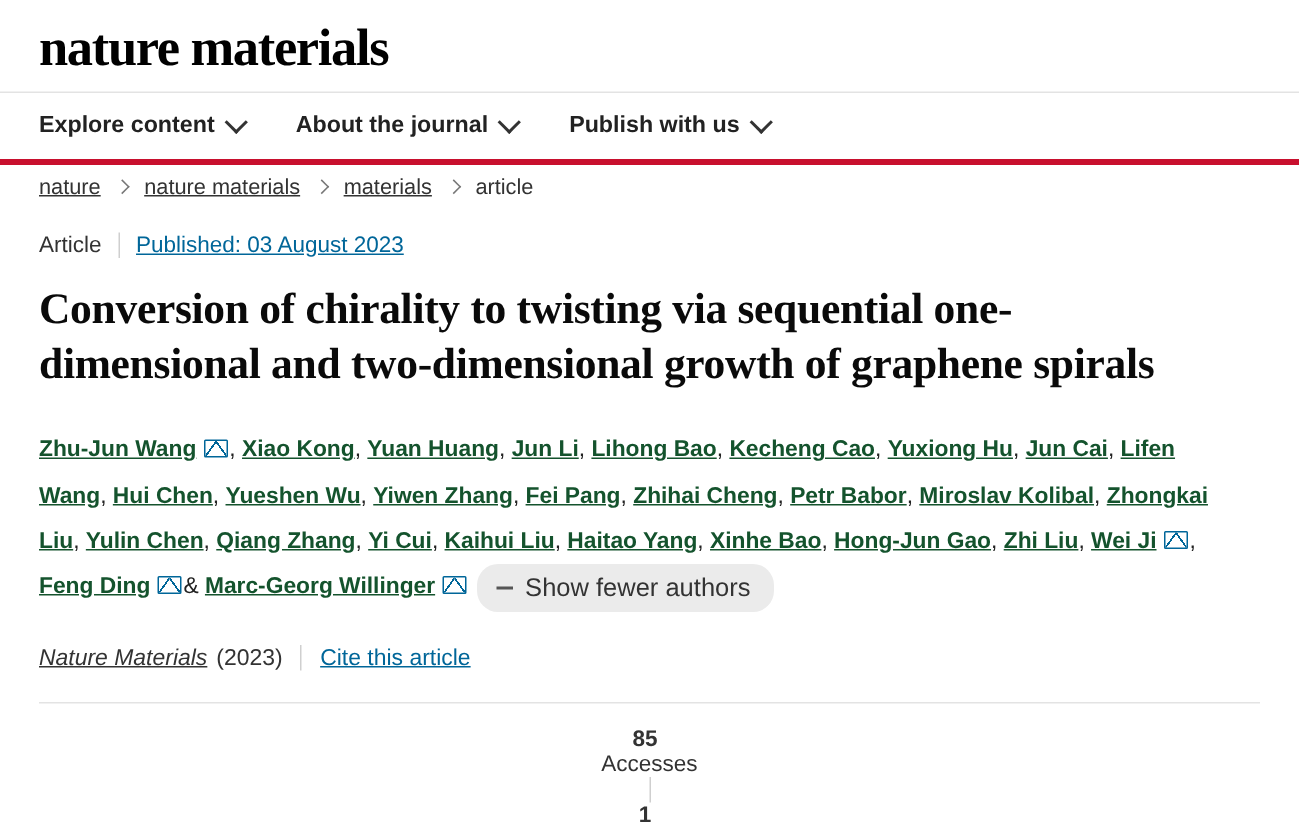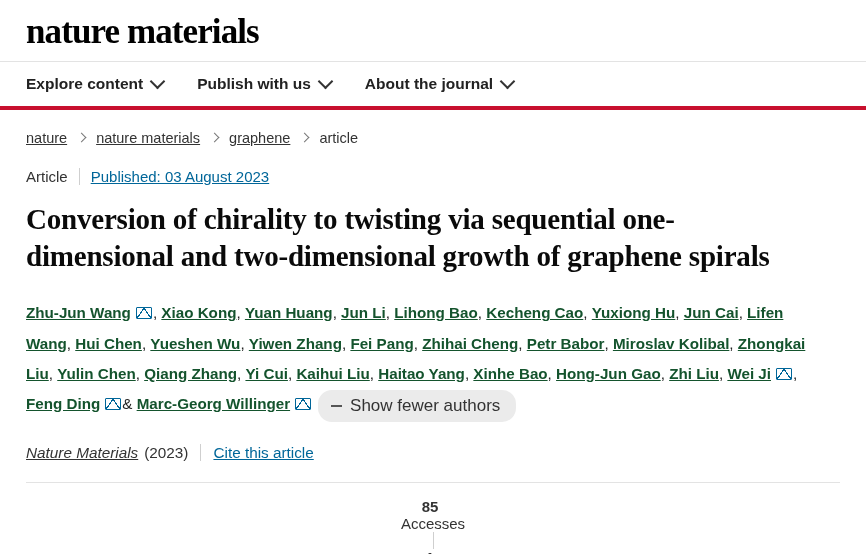--- a/index.html
+++ b/index.html
@@ -60,21 +60,21 @@
     height: 4px;
     background: #c8102e;
     width: 100%;
   }
   .content {
     padding: 0 26px;
   }
   .breadcrumb {
     font-size: 14.5px;
     color: #333;
-    padding-top: 20px;
+    padding-top: 7px;
     display: flex;
     align-items: center;
     flex-wrap: wrap;
   }
   .breadcrumb a {
     color: #333333;
     text-decoration: underline;
   }
   .breadcrumb .sep {
     display: inline-block;
@@ -216,38 +216,38 @@
 <div class="masthead">
   <div class="masthead-title">nature materials</div>
 </div>
 
 <div class="nav-bar">
   <div class="nav-item">
     <span>Explore content</span>
     <span class="chev"></span>
   </div>
   <div class="nav-item">
+    <span>About the journal</span>
+    <span class="chev"></span>
+  </div>
+  <div class="nav-item">
     <span>Publish with us</span>
-    <span class="chev"></span>
-  </div>
-  <div class="nav-item">
-    <span>About the journal</span>
     <span class="chev"></span>
   </div>
 </div>
 <div class="red-rule"></div>
 
 <div class="content">
 
   <div class="breadcrumb">
     <a href="#">nature</a>
     <span class="sep"></span>
     <a href="#">nature materials</a>
     <span class="sep"></span>
-    <a href="#">graphene</a>
+    <a href="#">materials</a>
     <span class="sep"></span>
     <span class="current">article</span>
   </div>
 
   <div class="meta-line">
     <span>Article</span>
     <span class="divider"></span>
     <a href="#">Published: 03 August 2023</a>
   </div>
 

